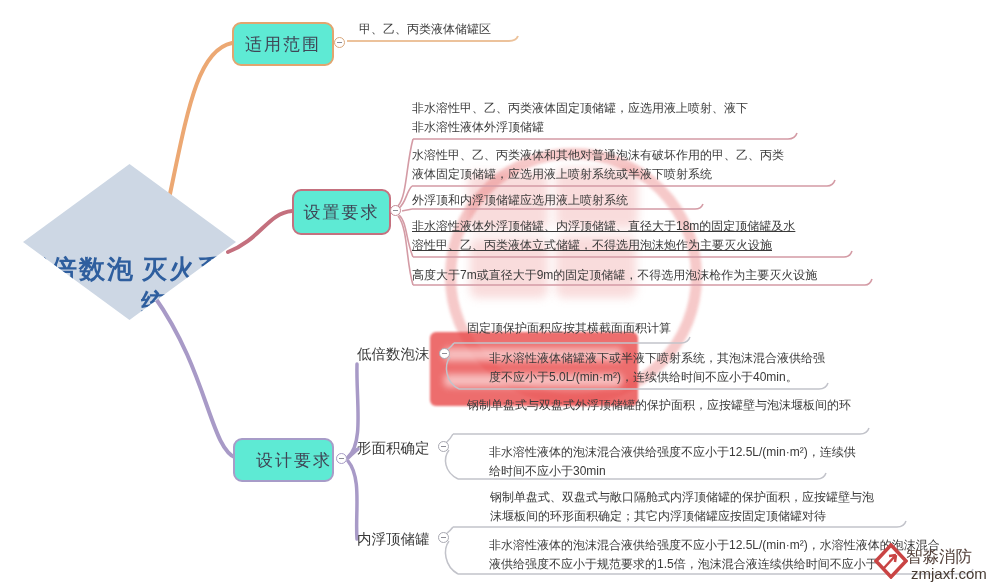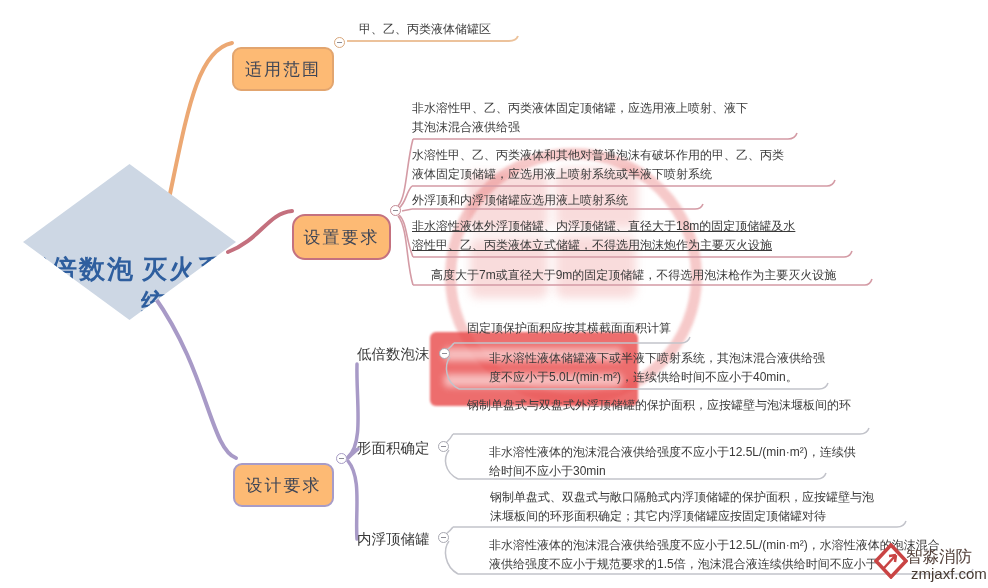--- a/index.html
+++ b/index.html
@@ -8,25 +8,25 @@
           font-family:"Liberation Sans",sans-serif;}
   .abs{position:absolute;}
   
   #wires{position:absolute;left:0;top:0;z-index:2;}
   
   .root-node{left:23px;top:164px;width:213px;height:156px;background:#CDD7E4;
     clip-path:polygon(50% 0,100% 50%,50% 100%,0 50%);z-index:3;
     display:flex;flex-direction:row;align-items:flex-end;justify-content:center;}
   .root-node .rt{font-size:26px;font-weight:bold;color:#2E5E9E;line-height:34px;letter-spacing:2px;}
   
-  .nbox{background:#fdba74;border:2px solid #999;border-radius:9px;z-index:3;
+  .nbox{background:#5eead4;border:2px solid #999;border-radius:9px;z-index:3;
     display:flex;align-items:center;justify-content:center;
-    font-size:17px;color:#3F4656;letter-spacing:2px;margin-top:25px;}
+    font-size:17px;color:#3F4656;letter-spacing:2px;}
   .b-orange{border-color:#E2A56F;}
-  .b-rose{border-color:#C4717F;border-radius:13px;}
+  .b-rose{border-color:#C4717F;}
   .b-purple{border-color:#A79CC8;}
   
   .leaf{z-index:3;color:#3A3A3A;}
   .leaf .tl{display:block;font-size:12px;line-height:19px;white-space:nowrap;}
   .sublabel{z-index:3;font-size:14.5px;color:#3A3A3A;white-space:nowrap;}
   
   .ci{width:11px;height:11px;border-radius:50%;background:#fff;border:1px solid #A9A9B2;
       box-sizing:border-box;z-index:4;display:flex;align-items:center;justify-content:center;}
   .ci i{display:block;width:5px;height:1px;background:#8D8D96;}
   
@@ -102,21 +102,21 @@
     <span class="rt">低倍数泡沫</span>
     <span class="rt">灭火系统</span>
   </div>
 
   <div class="abs nbox b-orange" style="left:232px;top:22px;width:98px;height:40px;">
     <span>适用范围</span>
   </div>
   <div class="abs nbox b-rose" style="left:292px;top:189px;width:95px;height:42px;">
     <span>设置要求</span>
   </div>
-  <div class="abs nbox b-purple" style="left:233px;top:438px;width:97px;height:40px;">
+  <div class="abs nbox b-purple" style="left:233px;top:438px;width:97px;height:40px;justify-content:flex-end;">
     <span>设计要求</span>
   </div>
 
   <div class="abs ci" style="left:334px;top:37px;border-color:#D8A77C;">
       <i></i>
     </div>
   <div class="abs ci" style="left:390px;top:205px;border-color:#C48B95;">
       <i></i>
     </div>
   <div class="abs ci" style="left:336px;top:453px;border-color:#A79CC5;">
@@ -131,34 +131,34 @@
   <div class="abs ci" style="left:438px;top:532px;">
       <i></i>
     </div>
 
   <div class="abs leaf" style="left:359px;top:20px;">
     <span class="tl">甲、乙、丙类液体储罐区</span>
   </div>
 
   <div class="abs leaf" style="left:412px;top:99px;">
     <span class="tl">非水溶性甲、乙、丙类液体固定顶储罐，应选用液上喷射、液下</span>
-    <span class="tl">其泡沫混合液供给强</span>
+    <span class="tl">非水溶性液体外浮顶储罐</span>
   </div>
   <div class="abs leaf" style="left:412px;top:146px;">
     <span class="tl">水溶性甲、乙、丙类液体和其他对普通泡沫有破坏作用的甲、乙、丙类</span>
     <span class="tl">液体固定顶储罐，应选用液上喷射系统或半液下喷射系统</span>
   </div>
   <div class="abs leaf" style="left:412px;top:191px;">
     <span class="tl">外浮顶和内浮顶储罐应选用液上喷射系统</span>
   </div>
   <div class="abs leaf" style="left:412px;top:217px;text-decoration:underline;">
     <span class="tl">非水溶性液体外浮顶储罐、内浮顶储罐、直径大于18m的固定顶储罐及水</span>
     <span class="tl">溶性甲、乙、丙类液体立式储罐，不得选用泡沫炮作为主要灭火设施</span>
   </div>
-  <div class="abs leaf" style="left:412px;top:266px;padding-left:19px;">
+  <div class="abs leaf" style="left:412px;top:266px;">
     <span class="tl">高度大于7m或直径大于9m的固定顶储罐，不得选用泡沫枪作为主要灭火设施</span>
   </div>
 
   <div class="abs sublabel" style="left:357px;top:345px;">
     <span>低倍数泡沫</span>
   </div>
   <div class="abs sublabel" style="left:357px;top:439px;">
     <span>形面积确定</span>
   </div>
   <div class="abs sublabel" style="left:357px;top:530px;">

